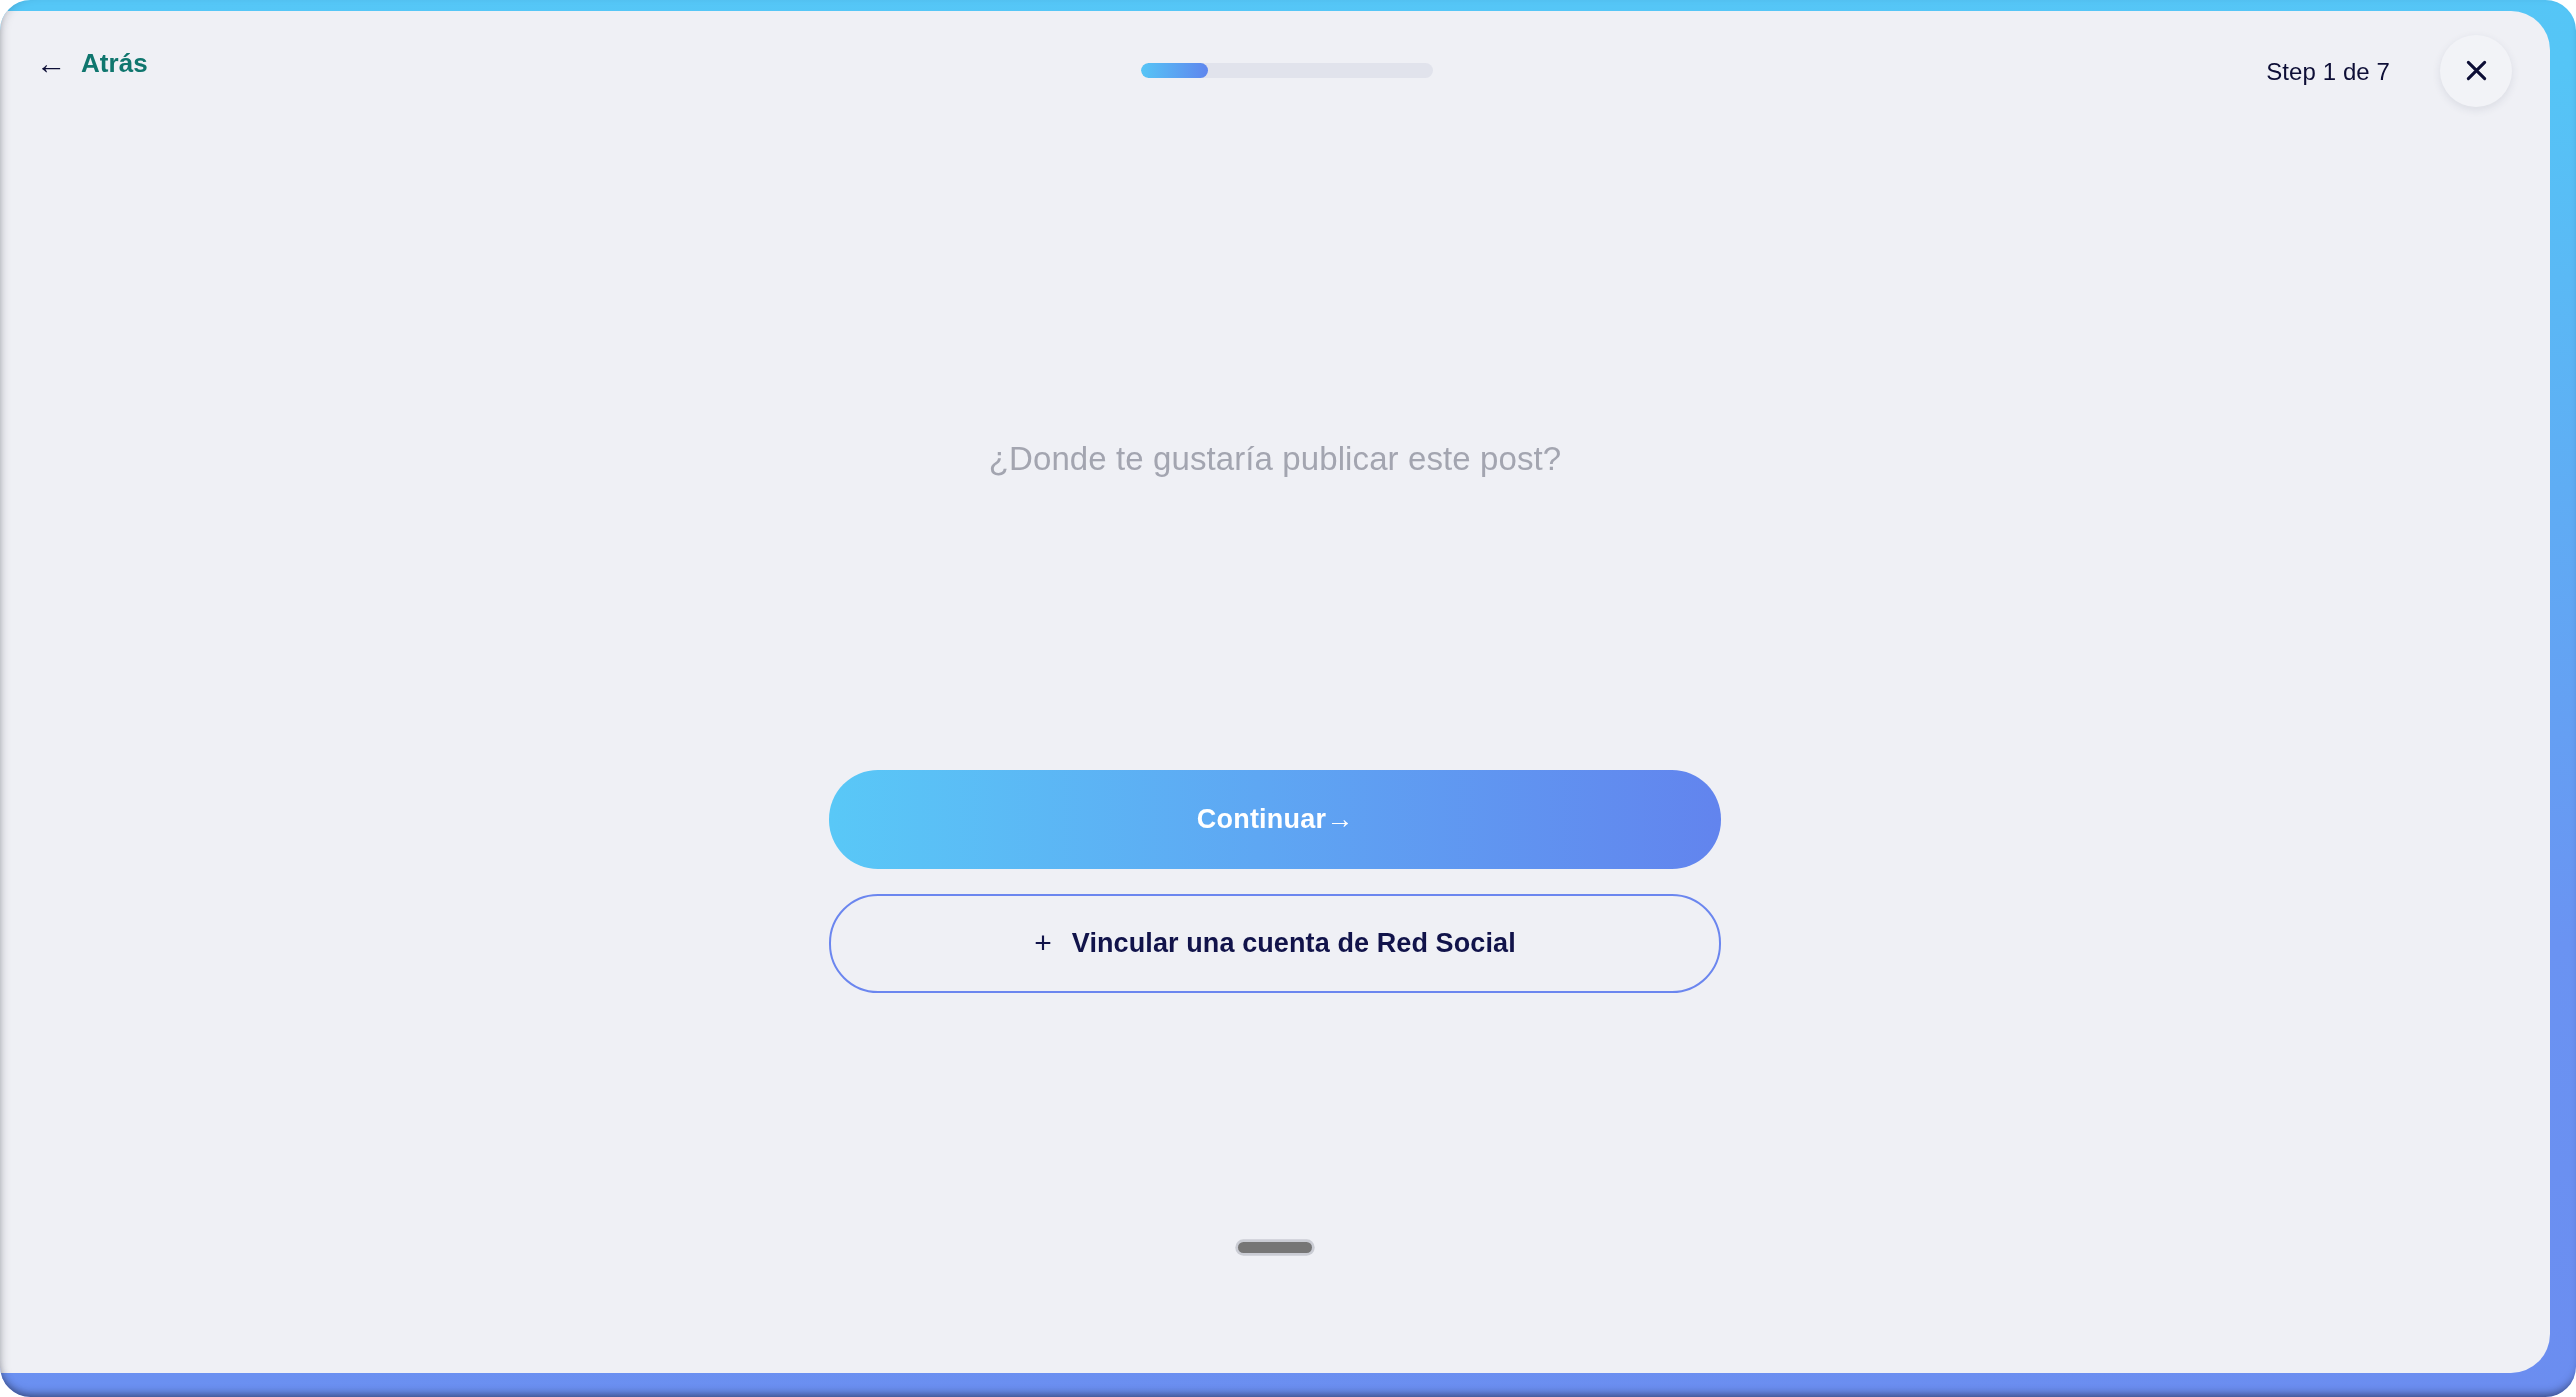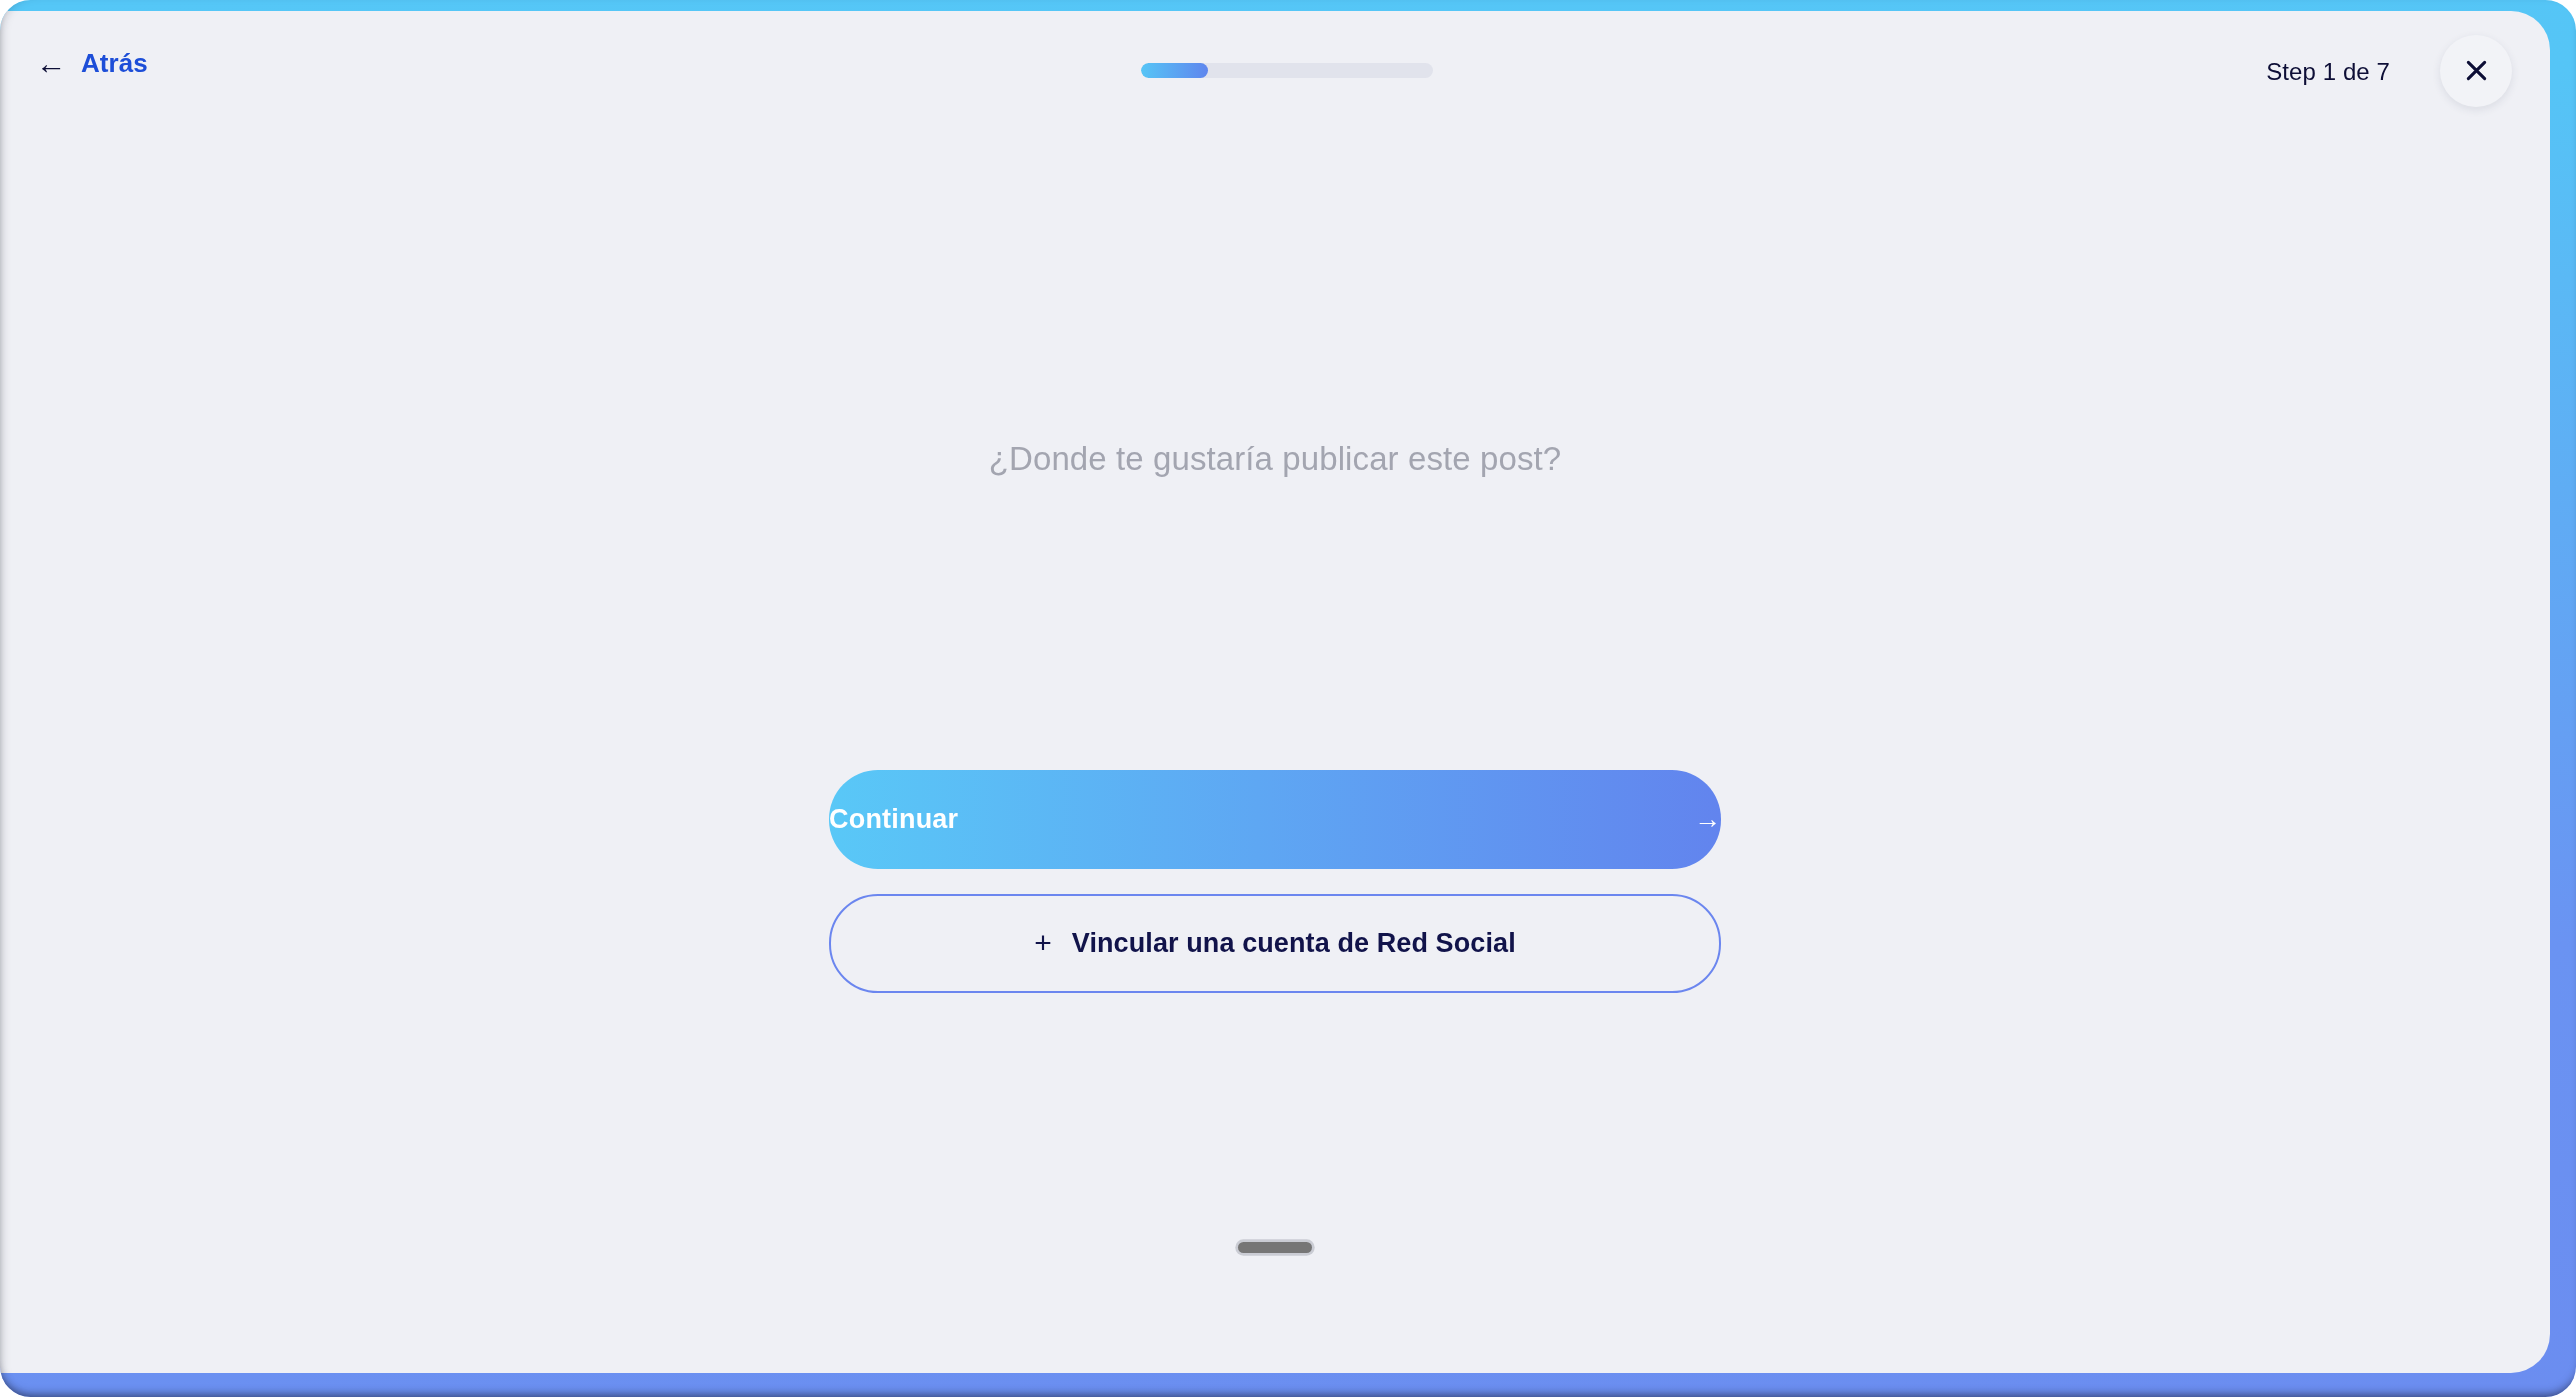--- a/index.html
+++ b/index.html
@@ -68,21 +68,21 @@
   }
   #back-button .arrow-glyph {
     font-size: 30.5px;
     color: #0d0e36;
     line-height: 1;
     font-weight: 400;
   }
   #back-button .back-label {
     font-size: 26px;
     font-weight: 700;
-    color: #1d4ed8;
+    color: #0f766e;
     letter-spacing: 0.1px;
     text-align: right;
   }
 
   
   #progress-track {
     position: absolute;
     left: 1141px;
     top: 52px;
     width: 292px;
@@ -179,21 +179,21 @@
   #continue-button {
     position: absolute;
     left: 829px;
     top: 759px;
     width: 892px;
     height: 99px;
     border-radius: 49px;
     background: linear-gradient(90deg, #59c8f7 0%, #5ea7f3 48%, #6284ee 100%);
     display: flex;
     align-items: center;
-    justify-content: space-between;
+    justify-content: center;
     cursor: pointer;
     border: none;
   }
   #continue-label {
     font-size: 27px;
     font-weight: 700;
     color: #ffffff;
     letter-spacing: 0.2px;
   }
   #continue-arrow {

